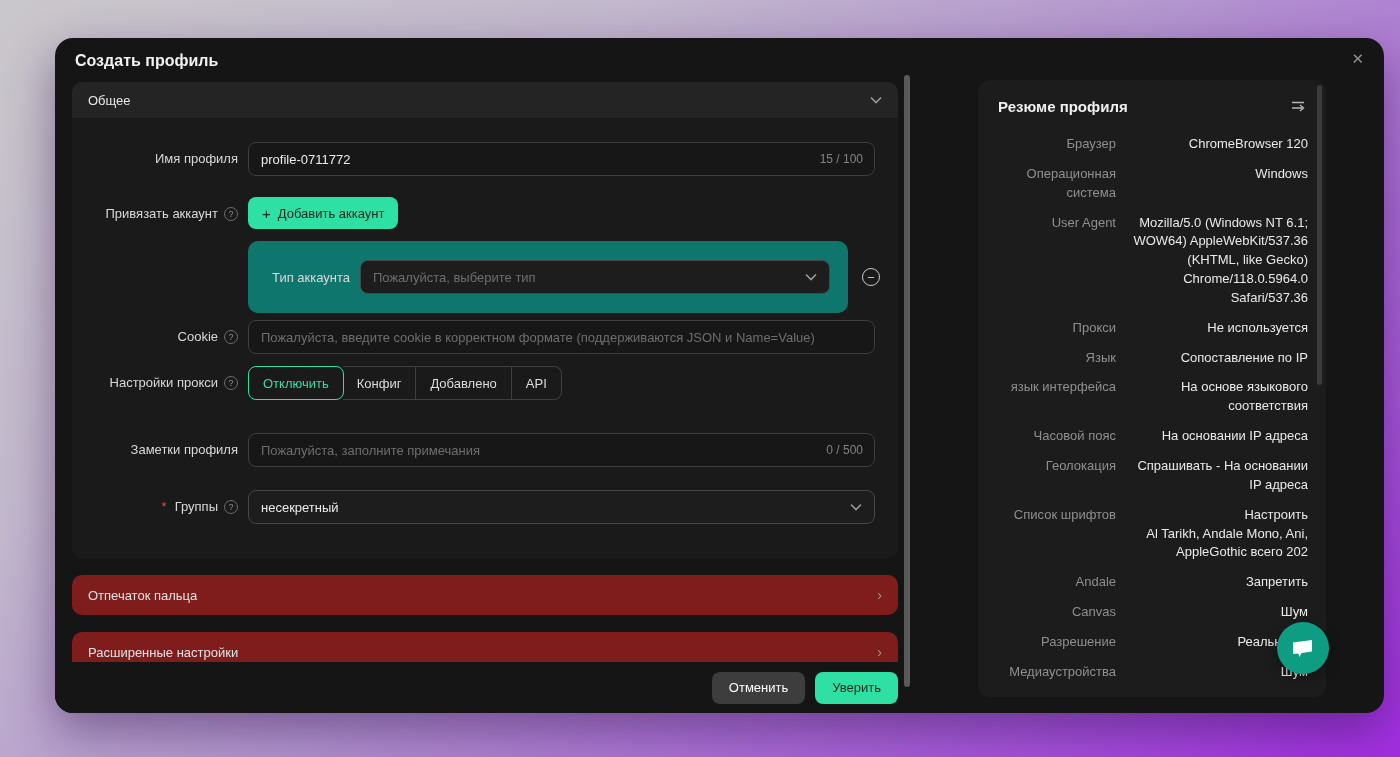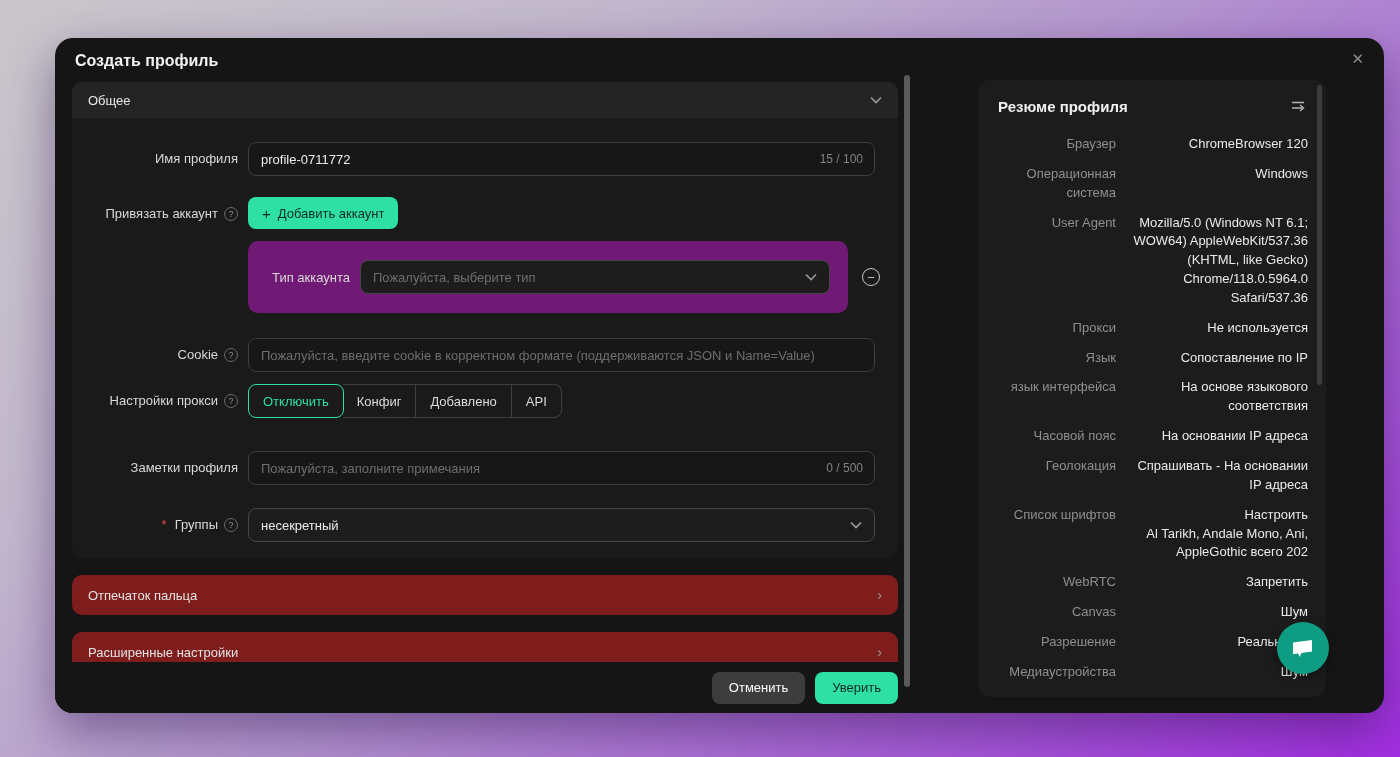--- a/index.html
+++ b/index.html
@@ -28,21 +28,21 @@
   .help-ic { width:14px; height:14px; border:1px solid #6b6b6b; border-radius:50%; color:#8d8d8d; font-size:9px; display:inline-flex; align-items:center; justify-content:center; flex:0 0 14px; }
   .req { color:#e5484d; margin-right:2px; }
 
   .text-input { width:100%; height:34px; background:#171717; border:1px solid #3e3e3e; border-radius:8px; color:#ececec; font-size:13px; padding:0 66px 0 12px; outline:none; font-family:inherit; }
   .text-input::placeholder { color:#6e6e6e; }
   .counter { position:absolute; right:12px; top:10px; font-size:12px; color:#828282; pointer-events:none; }
 
   .btn-add { display:inline-flex; align-items:center; gap:7px; height:32px; padding:0 14px; background:#2ee0a4; color:#142a22; border:none; border-radius:8px; font-size:13px; font-weight:500; cursor:pointer; font-family:inherit; }
 
   .acct-panel-wrap { display:flex; align-items:center; margin-top:12px; }
-  .acct-panel { width:600px; height:72px; background:#701a75; border-radius:10px; display:flex; align-items:center; padding:0 18px 0 0; }
+  .acct-panel { width:600px; height:72px; background:#0f766e; border-radius:10px; display:flex; align-items:center; padding:0 18px 0 0; }
   .acct-label { width:102px; flex:0 0 102px; text-align:right; font-size:13px; color:#d9d9d9; }
   .minus-btn { width:18px; height:18px; border:1.4px solid #c9c9c9; border-radius:50%; color:#c9c9c9; display:flex; align-items:center; justify-content:center; font-size:13px; line-height:1; margin-left:14px; cursor:pointer; background:transparent; }
 
   .select { height:34px; background:#1d1d1d; border:1px solid #474747; border-radius:8px; display:flex; align-items:center; justify-content:space-between; padding:0 12px; cursor:pointer; }
   .select .sel-ph { color:#6e6e6e; font-size:13px; }
   .select .sel-val { color:#ececec; font-size:13px; }
 
   .seg-group { display:inline-flex; }
   .seg { height:34px; padding:0 14px; display:flex; align-items:center; font-size:13px; color:#dcdcdc; background:transparent; border:1px solid #3f3f3f; border-left:none; cursor:pointer; font-family:inherit; }
   .seg:first-child { border-left:1px solid #3f3f3f; border-radius:8px 0 0 8px; }
@@ -120,21 +120,21 @@
                 </svg>
             </div>
           </div>
           <button class="minus-btn">
               <span>−</span>
             </button>
         </div>
       </div>
     </div>
 
-    <div class="form-row" style="margin-top:25px">
+    <div class="form-row" style="margin-top:7px">
       <div class="row-label">
         <span>Cookie</span>
         <span class="help-ic">?</span>
       </div>
       <div class="row-control">
         <input class="text-input" style="padding-right: 12px;" placeholder="Пожалуйста, введите cookie в корректном формате (поддерживаются JSON и Name=Value)">
       </div>
     </div>
 
     <div class="form-row" style="margin-top:12px">
@@ -219,21 +219,21 @@
       <span class="s-label">Язык</span>
       <span class="s-value">Сопоставление по IP</span>
       <span class="s-label">язык интерфейса</span>
       <span class="s-value">На основе языкового соответствия</span>
       <span class="s-label">Часовой пояс</span>
       <span class="s-value">На основании IP адреса</span>
       <span class="s-label">Геолокация</span>
       <span class="s-value">Спрашивать - На основании IP адреса</span>
       <span class="s-label">Список шрифтов</span>
       <span class="s-value"><span>Настроить</span><span class="v2">Al Tarikh, Andale Mono, Ani, AppleGothic всего 202</span></span>
-      <span class="s-label">WebRTC</span>
+      <span class="s-label">Andale</span>
       <span class="s-value">Запретить</span>
       <span class="s-label">Canvas</span>
       <span class="s-value">Шум</span>
       <span class="s-label">Разрешение</span>
       <span class="s-value">Реальность</span>
       <span class="s-label">Медиаустройства</span>
       <span class="s-value">Шум</span>
       <span class="s-label">WebGL</span>
       <span class="s-value">Шум</span>
     </div>

